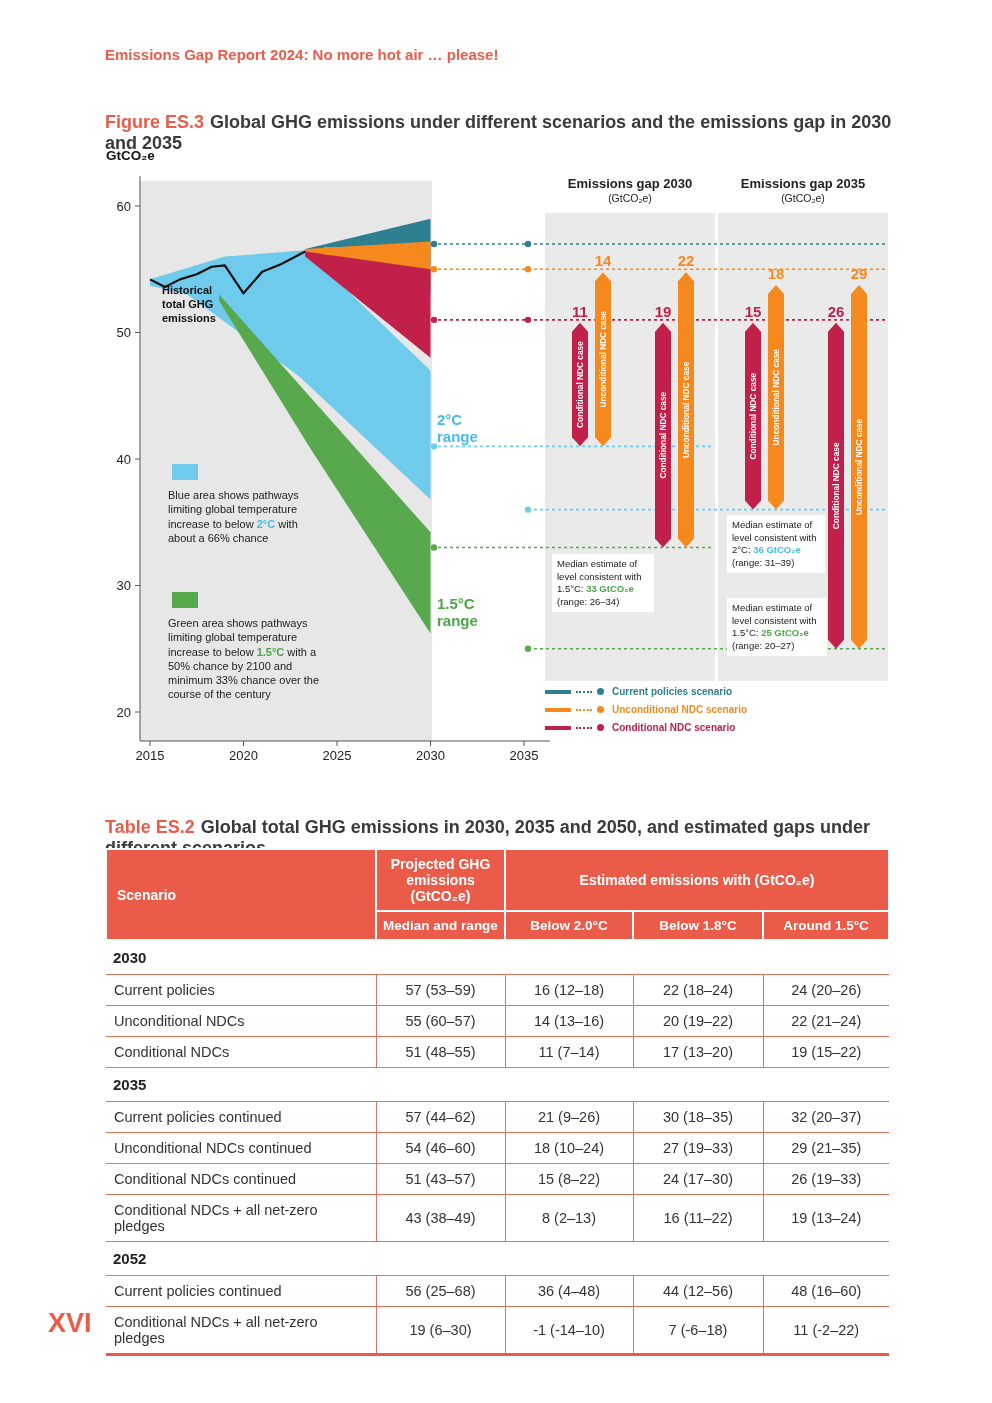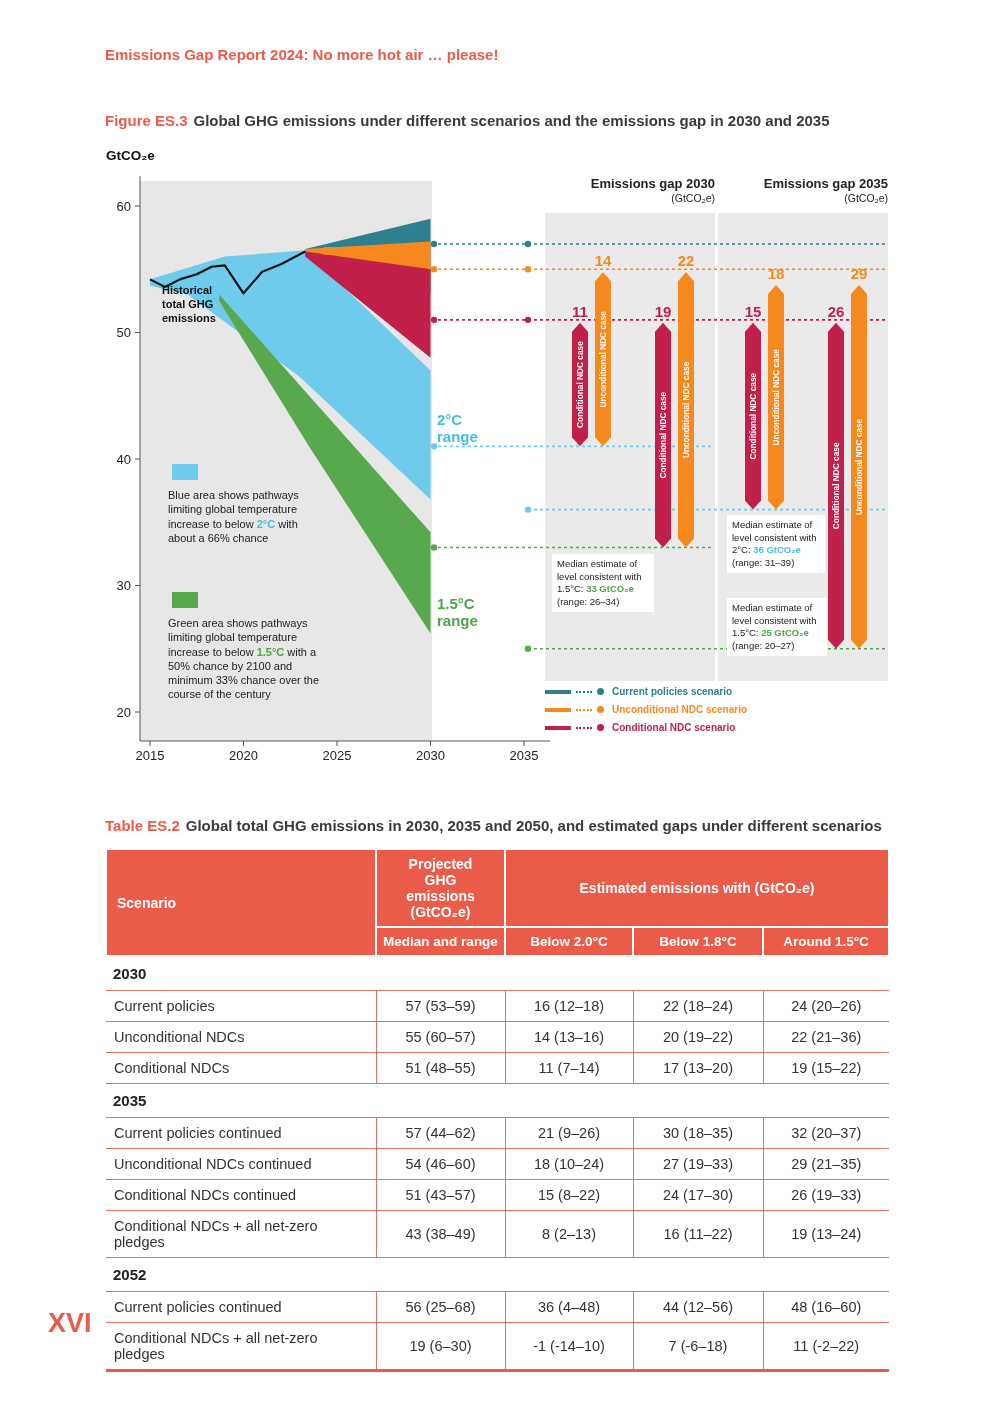--- a/index.html
+++ b/index.html
@@ -2,31 +2,31 @@
 <html><head>
 <meta charset="utf-8">
 <style>
   :root{ --accent:#EB5B4A; --tline:#E0735F; --ink:#333; }
   html,body{margin:0;padding:0;}
   body{ width:992px; height:1403px; position:relative; background:#fff; overflow:hidden;
         font-family:"Liberation Sans",sans-serif; color:var(--ink); }
   .abs{position:absolute;}
   .bold{font-weight:bold;}
   .running-header{ left:105px; top:46px; color:var(--accent); font-weight:bold; font-size:15px; }
-  .caption{ font-size:15px; font-weight:bold; color:#3a3a3a; }
+  .caption{ font-size:18px; font-weight:bold; color:#3a3a3a; }
   .caption .cap-label{ color:var(--accent); margin-right:6px; }
   .figure-caption{ left:105px; top:112px; width:820px; }
   .table-caption{ left:105px; top:817px; width:820px; }
 
   
   .fig-wrap{ left:100px; top:146px; width:830px; height:660px; }
   #chart-svg{ position:absolute; left:0; top:0; }
   .fig-wrap .abs{ position:absolute; }
   .ylabel{ left:6px; top:2px; font-size:13.5px; font-weight:bold; color:#111; }
-  .panel-title{ width:170px; text-align:right; top:30px; color:#222; }
+  .panel-title{ width:170px; text-align:center; top:30px; color:#222; }
   .panel-title.p1{ left:445px; } .panel-title.p2{ left:618px; }
   .pt-main{ font-weight:bold; font-size:13px; }
   .pt-sub{ font-size:10.5px; margin-top:1px; }
   .hist-label{ left:62px; top:138px; width:74px; font-size:11px; font-weight:bold; color:#111; line-height:1.25; }
   .swatch{ width:26px; height:16px; }
   .blue-swatch{ left:72px; top:318px; }
   .green-swatch{ left:72px; top:446px; }
   .note{ width:154px; font-size:11px; color:#222; line-height:1.3; }
   .blue-note{ left:68px; top:342px; }
   .green-note{ left:68px; top:470px; }
@@ -42,21 +42,21 @@
   .legend-row{ display:flex; align-items:center; gap:5px; margin-bottom:7px; }
   .lg-bar{ width:26px; height:4px; display:inline-block; }
   .lg-dots{ width:16px; height:0; border-top:2px dotted; display:inline-block; }
   .lg-dot{ width:7px; height:7px; border-radius:50%; display:inline-block; }
   .lg-label{ font-size:10px; font-weight:bold; margin-left:3px; }
 
   
   .table-wrap{ left:105px; top:848px; width:783px; }
   table{ border-collapse:collapse; width:783px; table-layout:fixed; font-size:14.5px; color:var(--ink); }
   thead th{ background:var(--accent); color:#fff; font-weight:bold; border:2px solid #fff;
-            font-size:14px; padding:6px 14px; }
+            font-size:14px; padding:6px 6px; }
   th.h-scenario{ text-align:left; padding-left:10px; vertical-align:middle; }
   thead tr.sub th{ font-size:13.5px; padding:6px 3px; }
   tbody tr.section td{ font-weight:bold; font-size:15px; color:#222; padding:8px 6px 8px 7px;
                        border-bottom:1px solid var(--tline); }
   tbody tr.data td{ padding:7px 5px; text-align:center;
                     border-bottom:1px solid var(--tline); border-right:1px solid var(--tline); }
   tbody tr.data td:first-child{ text-align:left; padding-left:8px; }
   tbody tr.data td:last-child{ border-right:none; }
   tbody tr:last-child td{ border-bottom:3px solid var(--accent); }
   .page-number{ left:48px; top:1308px; color:var(--accent); font-size:27px; font-weight:bold; }
@@ -247,21 +247,21 @@
           <td>57 (53–59)</td>
           <td>16 (12–18)</td>
           <td>22 (18–24)</td>
           <td>24 (20–26)</td>
         </tr>
         <tr class="data">
           <td>Unconditional NDCs</td>
           <td>55 (60–57)</td>
           <td>14 (13–16)</td>
           <td>20 (19–22)</td>
-          <td>22 (21–36)</td>
+          <td>22 (21–24)</td>
         </tr>
         <tr class="data">
           <td>Conditional NDCs</td>
           <td>51 (48–55)</td>
           <td>11 (7–14)</td>
           <td>17 (13–20)</td>
           <td>19 (15–22)</td>
         </tr>
         <tr class="section">
           <td colspan="5">2035</td>

